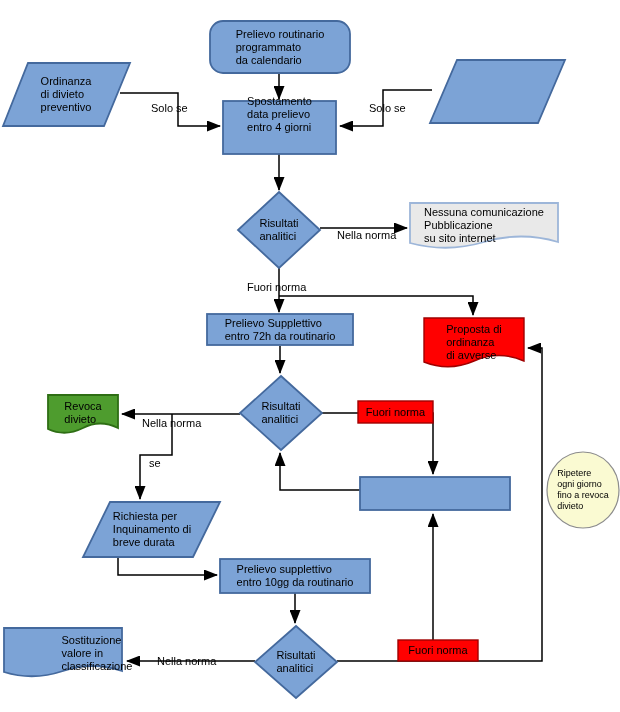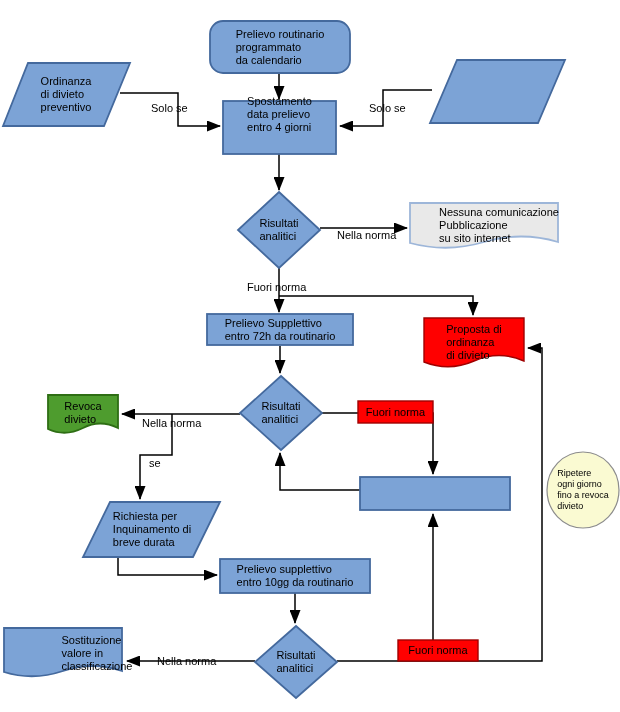--- a/index.html
+++ b/index.html
@@ -83,28 +83,28 @@
 programmato
 da calendario</div>
   <div class="lbl" style="left:11px;  top:66px;  width:110px; height:56px;">Ordinanza
 di divieto
 preventivo</div>
   <div class="lbl" style="left:223px; top:88px; width:113px; height:53px;">Spostamento
 data prelievo
 entro 4 giorni</div>
   <div class="lbl" style="left:239px; top:207px; width:80px;  height:46px;">Risultati
 analitici</div>
-  <div class="lbl" style="left:410px; top:204px; width:148px; height:42px;padding-left:15px;">Nessuna comunicazione
+  <div class="lbl" style="left:410px; top:204px; width:148px; height:42px;">Nessuna comunicazione
 Pubblicazione
 su sito internet</div>
   <div class="lbl" style="left:207px; top:315px; width:146px; height:29px;">Prelievo Supplettivo
 entro 72h da routinario</div>
   <div class="lbl" style="left:424px; top:320px; width:100px; height:44px;">Proposta di
 ordinanza
-di divieto</div>
+di avverse</div>
   <div class="lbl" style="left:241px; top:390px; width:80px;  height:46px;">Risultati
 analitici</div>
   <div class="lbl" style="left:48px;  top:398px; width:70px;  height:30px;">Revoca
 divieto</div>
   <div class="lbl" style="left:358px; top:401px; width:75px;  height:22px;">Fuori norma</div>
   <div class="lbl small" style="left:550px; top:464px; width:66px; height:52px;">Ripetere
 ogni giorno
 fino a revoca
 divieto</div>
   <div class="lbl" style="left:88px;  top:503px; width:128px; height:52px;">Richiesta per

